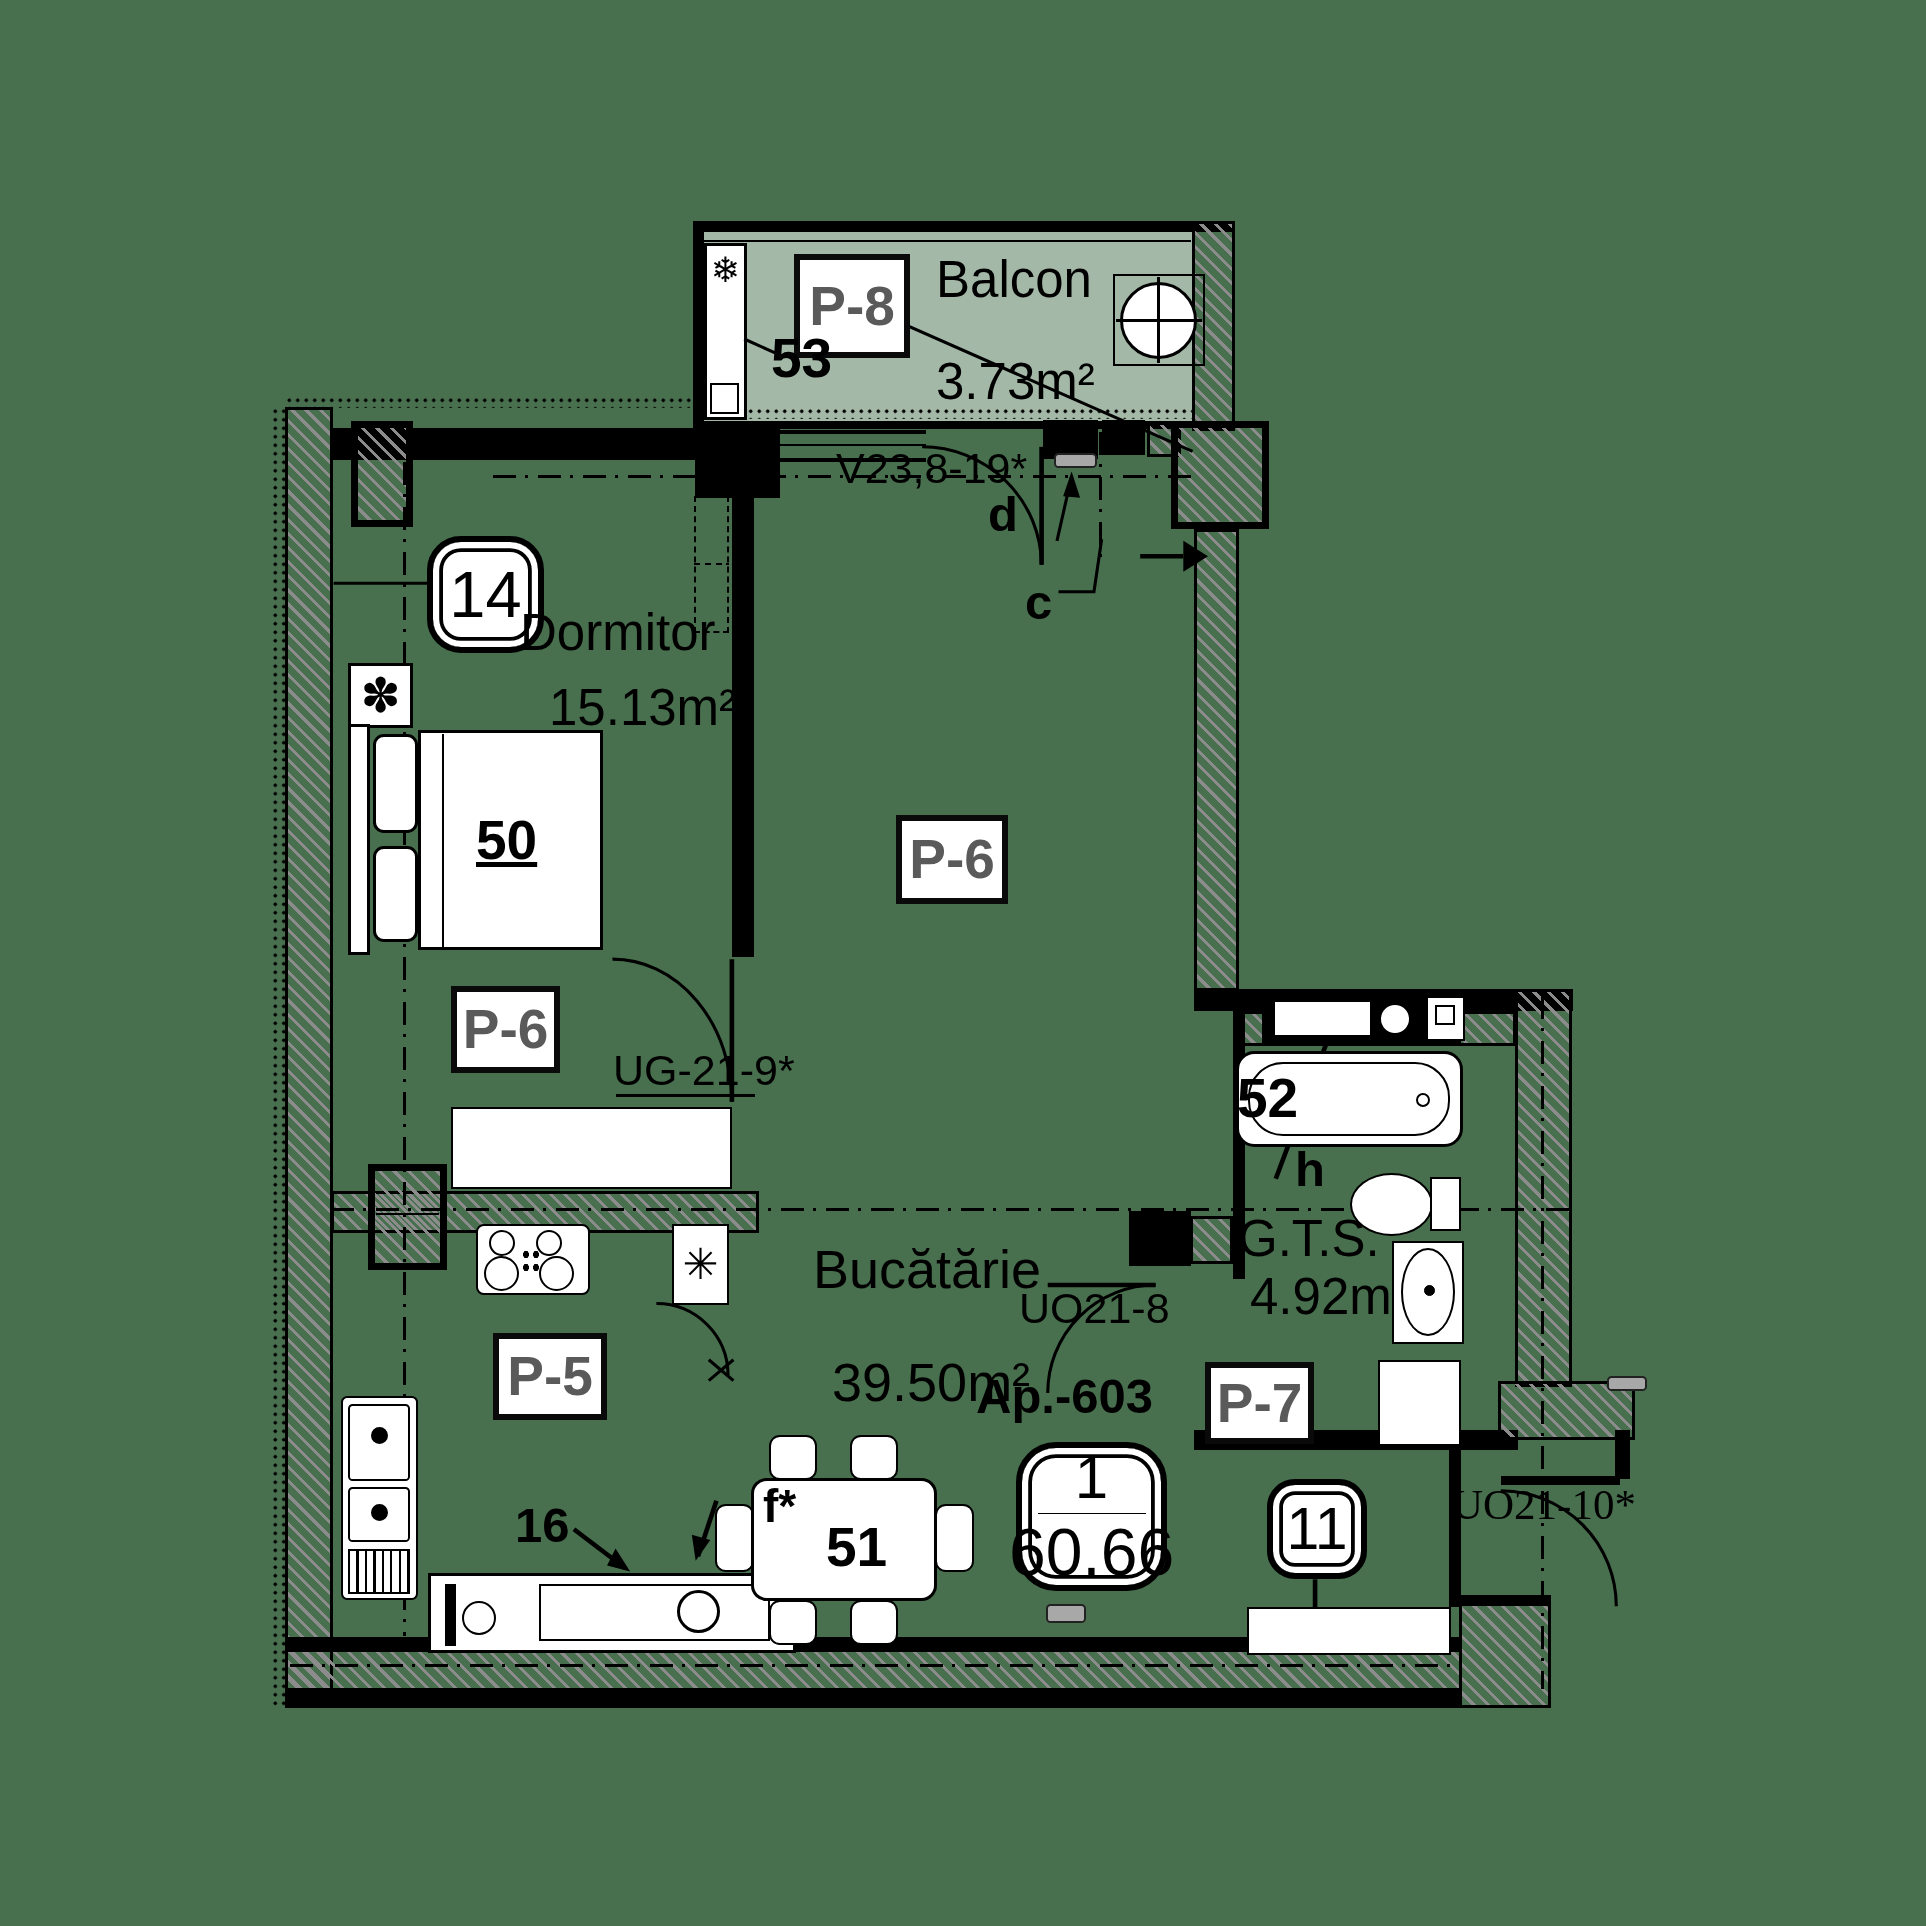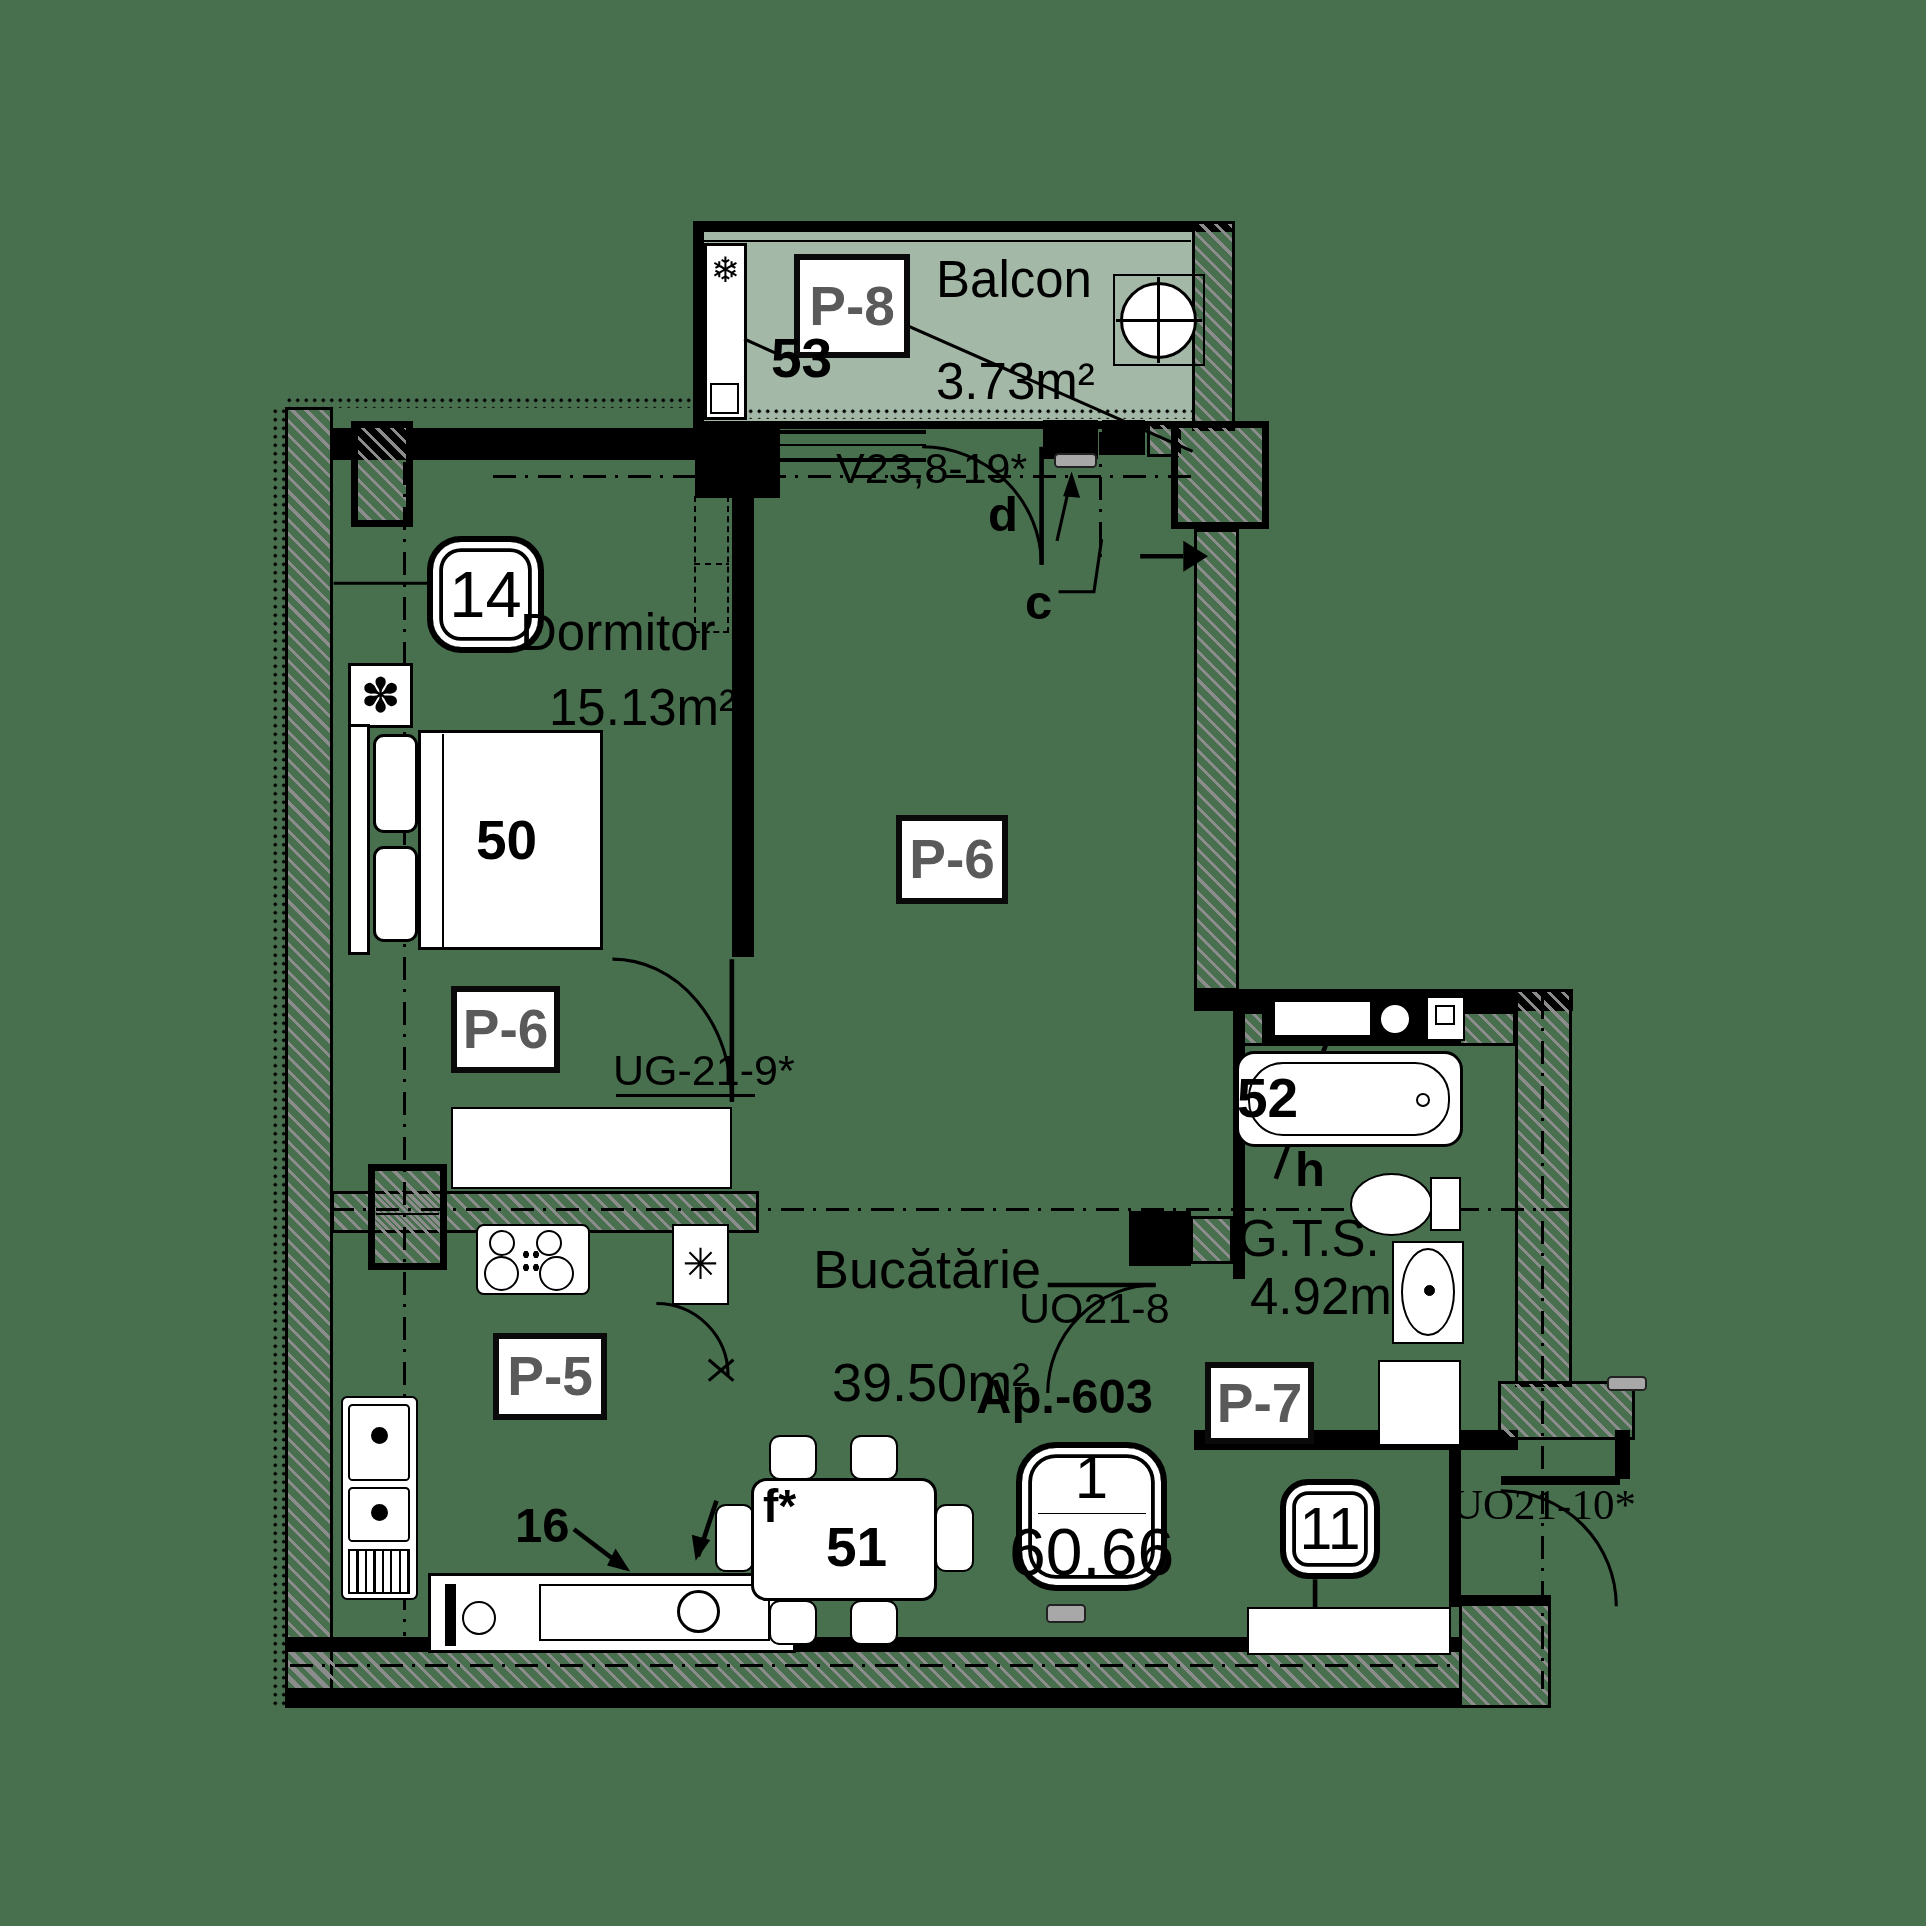--- a/index.html
+++ b/index.html
@@ -138,21 +138,21 @@
   <div class="abs txt" style="left:549px;top:682px;font-size:51px;">15.13m²</div>
 
   <div class="abs furn" style="left:348px;top:663px;width:65px;height:65px;display:flex;align-items:center;justify-content:center;">
     <span class="txt" style="font-size:48px;">✽</span>
   </div>
   <div class="abs furn" style="left:348px;top:724px;width:21.6px;height:231px;"></div>
   <div class="abs furn" style="left:373px;top:734px;width:45px;height:99px;border-radius:10.8px;"></div>
   <div class="abs furn" style="left:373px;top:846px;width:45px;height:96px;border-radius:10.8px;"></div>
   <div class="abs furn" style="left:418px;top:730px;width:185px;height:220px;"></div>
   <div class="abs thin" style="left:442px;top:734px;width:2.3px;height:213px;"></div>
-  <div class="abs txt bold" style="left:476px;top:813px;font-size:55px;">50</div>
+  <div class="abs txt bold" style="left:476px;top:813px;font-size:55px;text-decoration:underline;">50</div>
 
   <div class="abs pbox txt" style="left:451px;top:986px;width:109px;height:87px;font-size:55px;">
     <span>P-6</span>
   </div>
   <div class="abs txt" style="left:613px;top:1049px;font-size:43px;">UG-21-9*</div>
   <div class="abs thin" style="left:616px;top:1094px;width:139px;height:3.1px;"></div>
   <div class="abs furn" style="left:451px;top:1107px;width:281px;height:82px;background:#fff;border-width:2.3px;"></div>
   <div class="abs" style="left:694px;top:496px;width:35px;height:137px;border:2.3px dashed #000;"></div>
   <div class="abs" style="left:694px;top:563px;width:35px;height:2.3px;background:repeating-linear-gradient(90deg,#000 0 6.2px,transparent 6.2px 10.8px);"></div>
 
@@ -230,21 +230,21 @@
   </div>
   <div class="abs furn" style="left:1378px;top:1360px;width:83px;height:86px;border-width:2.3px;"></div>
   <div class="abs txt" style="left:1019px;top:1287px;font-size:43px;">UO21-8</div>
 
   <div class="abs txt bold" style="left:976px;top:1372px;font-size:49px;">Ap.-603</div>
   <div class="abs badge" style="left:1016px;top:1442px;width:151px;height:149px;border-radius:40px;flex-direction:column;">
     <span class="txt" style="font-size:60px;">1</span>
     <div style="width:108px;height:3.9px;background:#000;margin:4.6px 0;"></div>
     <span class="txt" style="font-size:66px;">60.66</span>
   </div>
-  <div class="abs badge txt" style="left:1267px;top:1479px;width:100px;height:100px;border-radius:28px;font-size:59px;margin-left:13px;">
+  <div class="abs badge txt" style="left:1267px;top:1479px;width:100px;height:100px;border-radius:28px;font-size:59px;">
     <span>11</span>
   </div>
   <div class="abs furn" style="left:1247px;top:1607px;width:204px;height:48px;border-width:2.3px;"></div>
   <div class="abs txt" style="left:1452px;top:1483px;font-size:43px;font-family:Liberation Serif, serif;">UO21-10*</div>
 
   <div class="abs pbox txt" style="left:794px;top:254px;width:116px;height:104px;font-size:55px;">
     <span>P-8</span>
   </div>
   <div class="abs txt" style="left:936px;top:254px;font-size:51px;">Balcon</div>
   <div class="abs txt" style="left:936px;top:356px;font-size:51px;">3.73m²</div>

